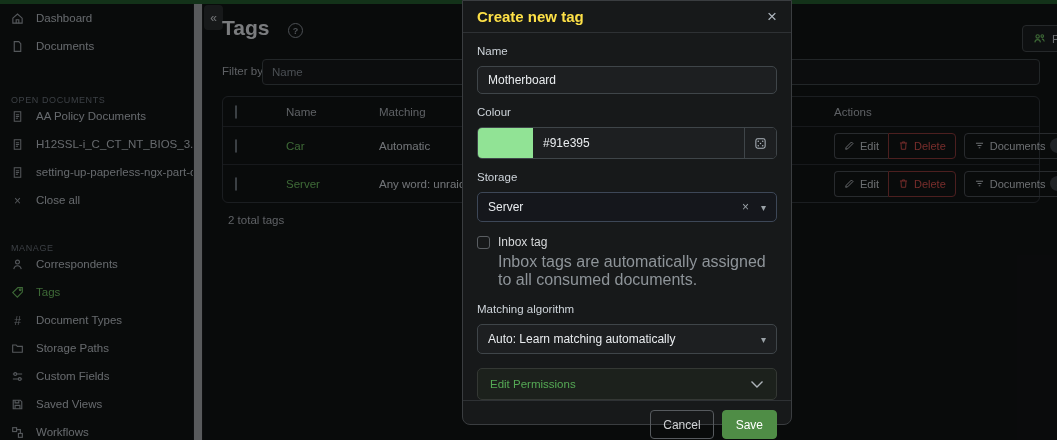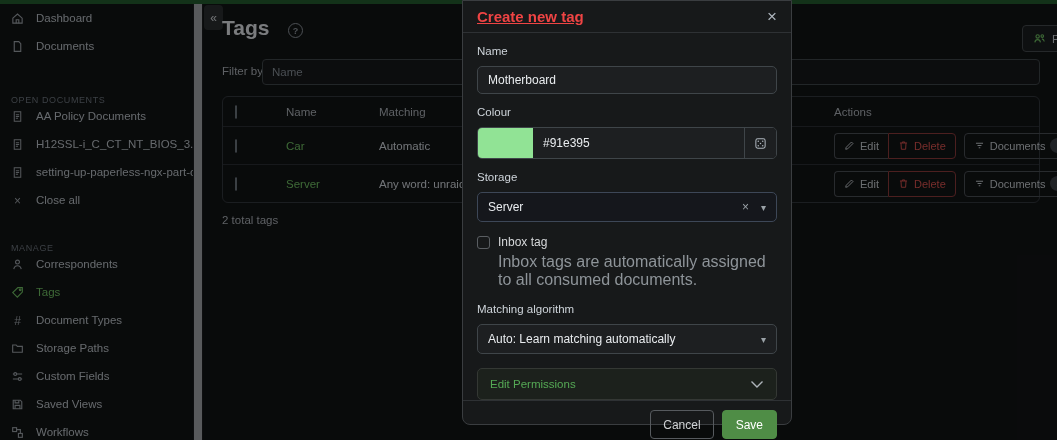--- a/index.html
+++ b/index.html
@@ -44,27 +44,27 @@
   .t-check { padding-left:12px; }
   .checkbox { width:14px; height:14px; border:1.4px solid #6c757d; border-radius:3px; background:transparent; cursor:pointer; }
   .cell-link { color:#6fbf63; cursor:pointer; }
   .actions-cell { display:flex; align-items:center; gap:8px; }
   .btn-group { display:flex; }
   .mini-btn { height:26px; display:flex; align-items:center; gap:5px; padding:0 9px; font-size:11px; border:1px solid #4a4f54; background:transparent; color:#c4cacf; cursor:pointer; }
   .btn-edit { border-radius:4px 0 0 4px; border-right:none; }
   .btn-delete { border-radius:0 4px 4px 0; color:#d9534f; border-color:#8a3a3a; }
   .btn-docs { border-radius:4px; }
   .count-badge { background:#3a3f44; color:#ced4da; border-radius:8px; font-size:9.5px; padding:2px 6px; }
-  .total-text { position:absolute; left:19px; top:210px; font-size:11.5px; color:#aab0b6; }
+  .total-text { position:absolute; left:25px; top:210px; font-size:11.5px; color:#aab0b6; }
 
   
   .backdrop { position:absolute; inset:0; background:rgba(0,0,0,0.45); z-index:5; }
   .modal { position:absolute; left:462px; top:0; width:330px; height:425px; background:#17191a; border:1px solid #3a3d40; border-radius:0 0 8px 8px; z-index:10; display:flex; flex-direction:column; }
   .modal-header { height:32px; flex:0 0 32px; display:flex; align-items:center; justify-content:space-between; padding:0 14px; border-bottom:1px solid #2e3134; }
-  .modal-title { font-size:15px; font-weight:bold; color:#ef4444;text-decoration:underline; }
+  .modal-title { font-size:15px; font-weight:bold; color:#fde047; }
   .modal-close { font-size:17px; color:#adb5bd; cursor:pointer; line-height:1; }
   .modal-body { padding:12px 14px 0 14px; flex:1; }
   .fld-label { font-size:11.5px; color:#ced4da; height:16px; margin-bottom:5px; }
   .txt-input { width:100%; height:28px; background:#1d1f21; border:1px solid #3f4549; border-radius:5px; color:#e9ecef; font-size:12px; padding:0 10px; font-family:"Liberation Sans", sans-serif; }
   .mb { margin-bottom:12px; }
   .colour-group { display:flex; height:32px; border:1px solid #3f4549; border-radius:5px; overflow:hidden; }
   .swatch { width:55px; flex:0 0 55px; }
   .colour-hex { flex:1; display:flex; align-items:center; padding-left:10px; font-size:12px; color:#e9ecef; background:#1d1f21; }
   .dice-btn { width:32px; flex:0 0 32px; border-left:1px solid #3f4549; background:#1d1f21; color:#adb5bd; display:flex; align-items:center; justify-content:center; cursor:pointer; }
   .select-box { height:30px; border:1px solid #3d4757; border-radius:5px; background:#15171c; display:flex; align-items:center; padding:0 10px; font-size:12px; color:#e9ecef; cursor:pointer; }

